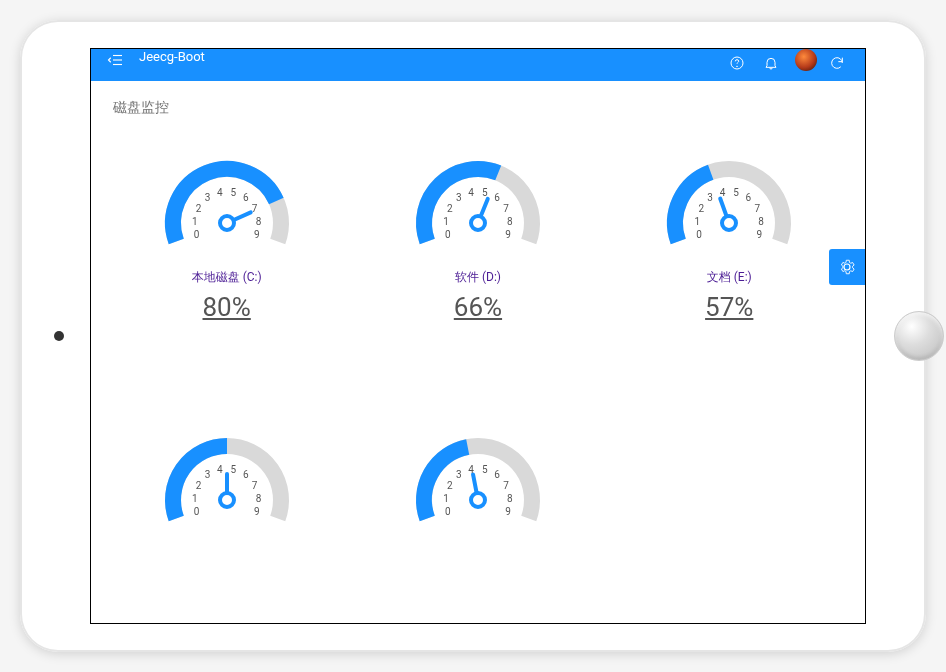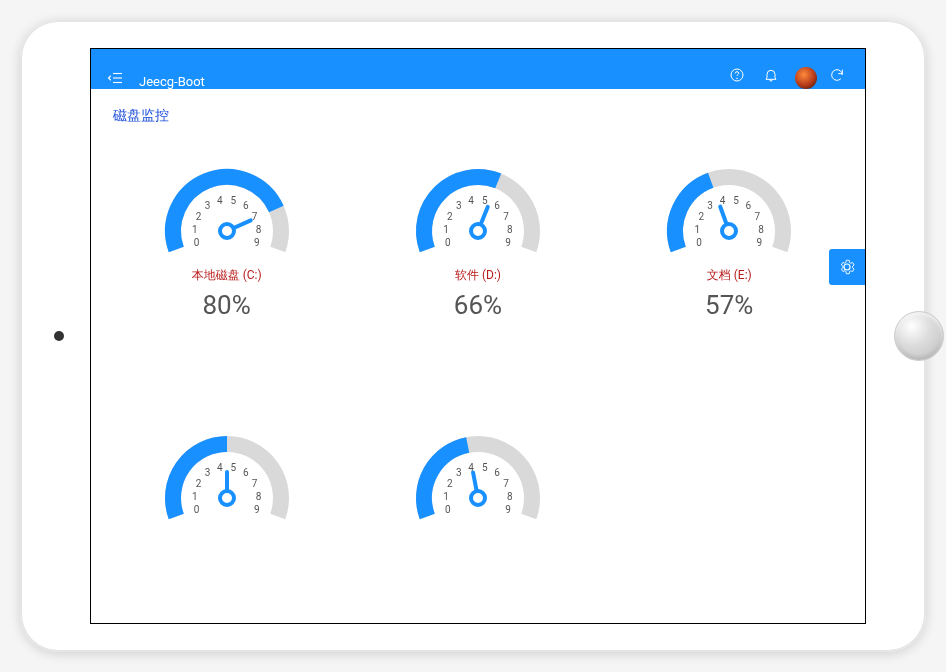--- a/index.html
+++ b/index.html
@@ -41,25 +41,25 @@
   }
   .screen {
     width: 100%; height: 100%;
     border: 1px solid #000;
     background: #fff;
     position: relative;
     overflow: hidden;
   }
   
   .header {
-    height: 40px;
+    height: 32px;
     background: #1890ff;
     color: #fff;
     display: flex;
-    align-items: flex-end;
+    align-items: flex-start;
     padding: 0 14px;
     font-size: 13px;
   }
   .menu-toggle {
     width: 22px; height: 22px;
     display: flex; align-items: center; justify-content: center;
     margin-right: 12px;
     cursor: pointer;
   }
   .menu-toggle svg { width: 18px; height: 18px; stroke: #fff; fill: none; stroke-width: 1.5; }
@@ -80,21 +80,21 @@
   }
   
   .content {
     height: calc(100% - 40px);
     overflow: auto;
     padding: 0;
   }
   .page-title {
     padding: 18px 22px 8px 22px;
     font-size: 14px;
-    color: #1d4ed8;
+    color: #737373;
   }
   .grid {
     display: flex;
     flex-wrap: wrap;
     padding: 40px 10px 20px 10px;
   }
   .cell {
     width: 33.33%;
     display: flex;
     flex-direction: column;
@@ -111,29 +111,30 @@
     left: 0; top: 0; width: 140px; height: 90px;
     pointer-events: none;
   }
   .tick {
     position: absolute;
     font-size: 10px;
     color: #555;
     transform: translate(-50%, -50%);
   }
   .gauge-label {
-    margin-top: 4px;
+    margin-top: 14px;
     font-size: 12px;
-    color: #b91c1c;
+    color: #4c1d95;
   }
   .gauge-value {
     margin-top: 6px;
     font-size: 26px;
     color: #555;
     font-weight: 400;
+    text-decoration: underline;
   }
   
   .float-settings {
     position: absolute;
     right: 0; top: 200px;
     width: 36px; height: 36px;
     background: #1890ff;
     display: flex; align-items: center; justify-content: center;
     border-radius: 3px 0 0 3px;
     cursor: pointer;

